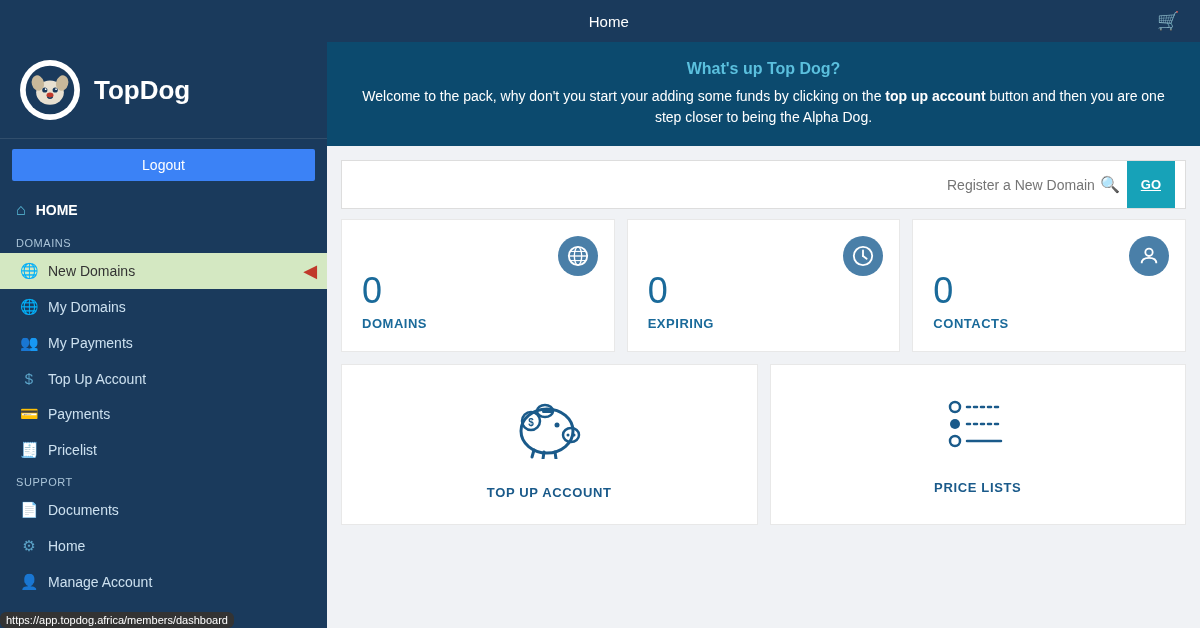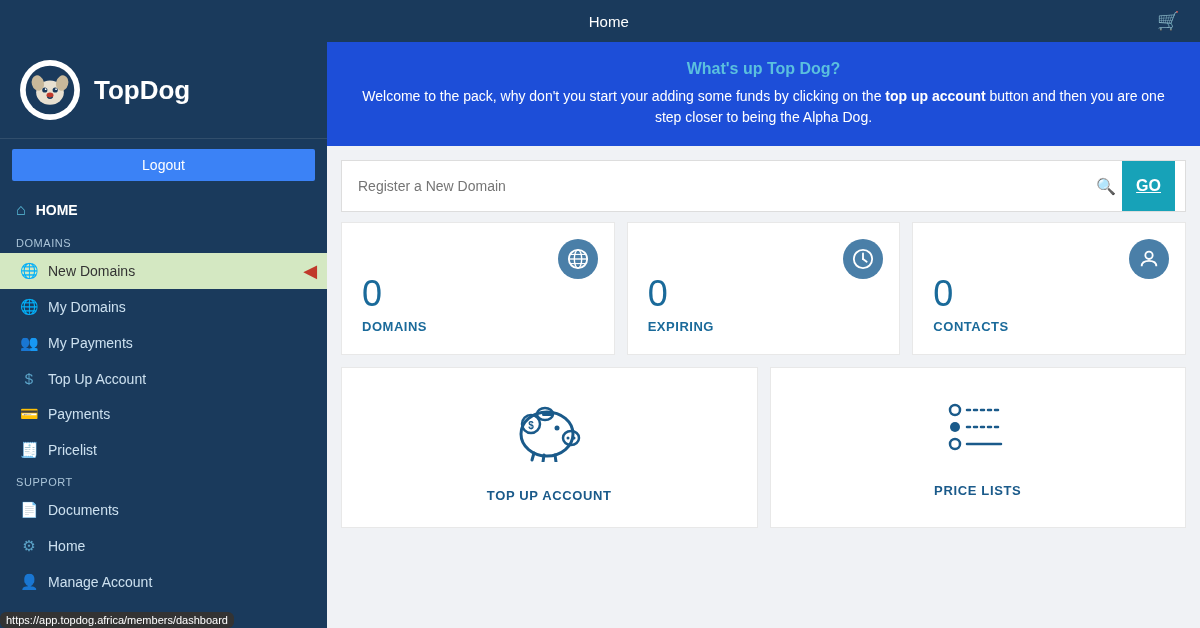--- a/index.html
+++ b/index.html
@@ -108,21 +108,21 @@
     .content {
       flex: 1;
       display: flex;
       flex-direction: column;
       overflow-y: auto;
       background: #f0f2f5;
     }
 
     
     .welcome-banner {
-      background: #1d4ed8;
+      background: #0c4a6e;
       color: white;
       padding: 18px 30px;
       text-align: center;
       flex-shrink: 0;
     }
     .welcome-banner h3 { color: #5bc0de; font-size: 16px; margin-bottom: 8px; }
     .welcome-banner p { font-size: 14px; line-height: 1.5; }
     .welcome-banner strong { font-weight: bold; }
 
     
@@ -135,27 +135,28 @@
       padding: 0 10px;
       flex-shrink: 0;
     }
     .search-input {
       flex: 1;
       border: none;
       outline: none;
       font-size: 14px;
       padding: 9px 6px;
       color: #999;
+      text-align: right;
     }
     .search-btn {
       background: #17a2b8;
       color: white;
       border: none;
       padding: 16px 14px;
-      font-size: 16px;
+      font-size: 13px;
       cursor: pointer;
       font-weight: bold;
       text-decoration: underline;
     }
     .search-icon-btn { color: #aaa; font-size: 16px; margin-right: 6px; }
 
     
     .cards-row {
       display: flex;
       gap: 12px;

